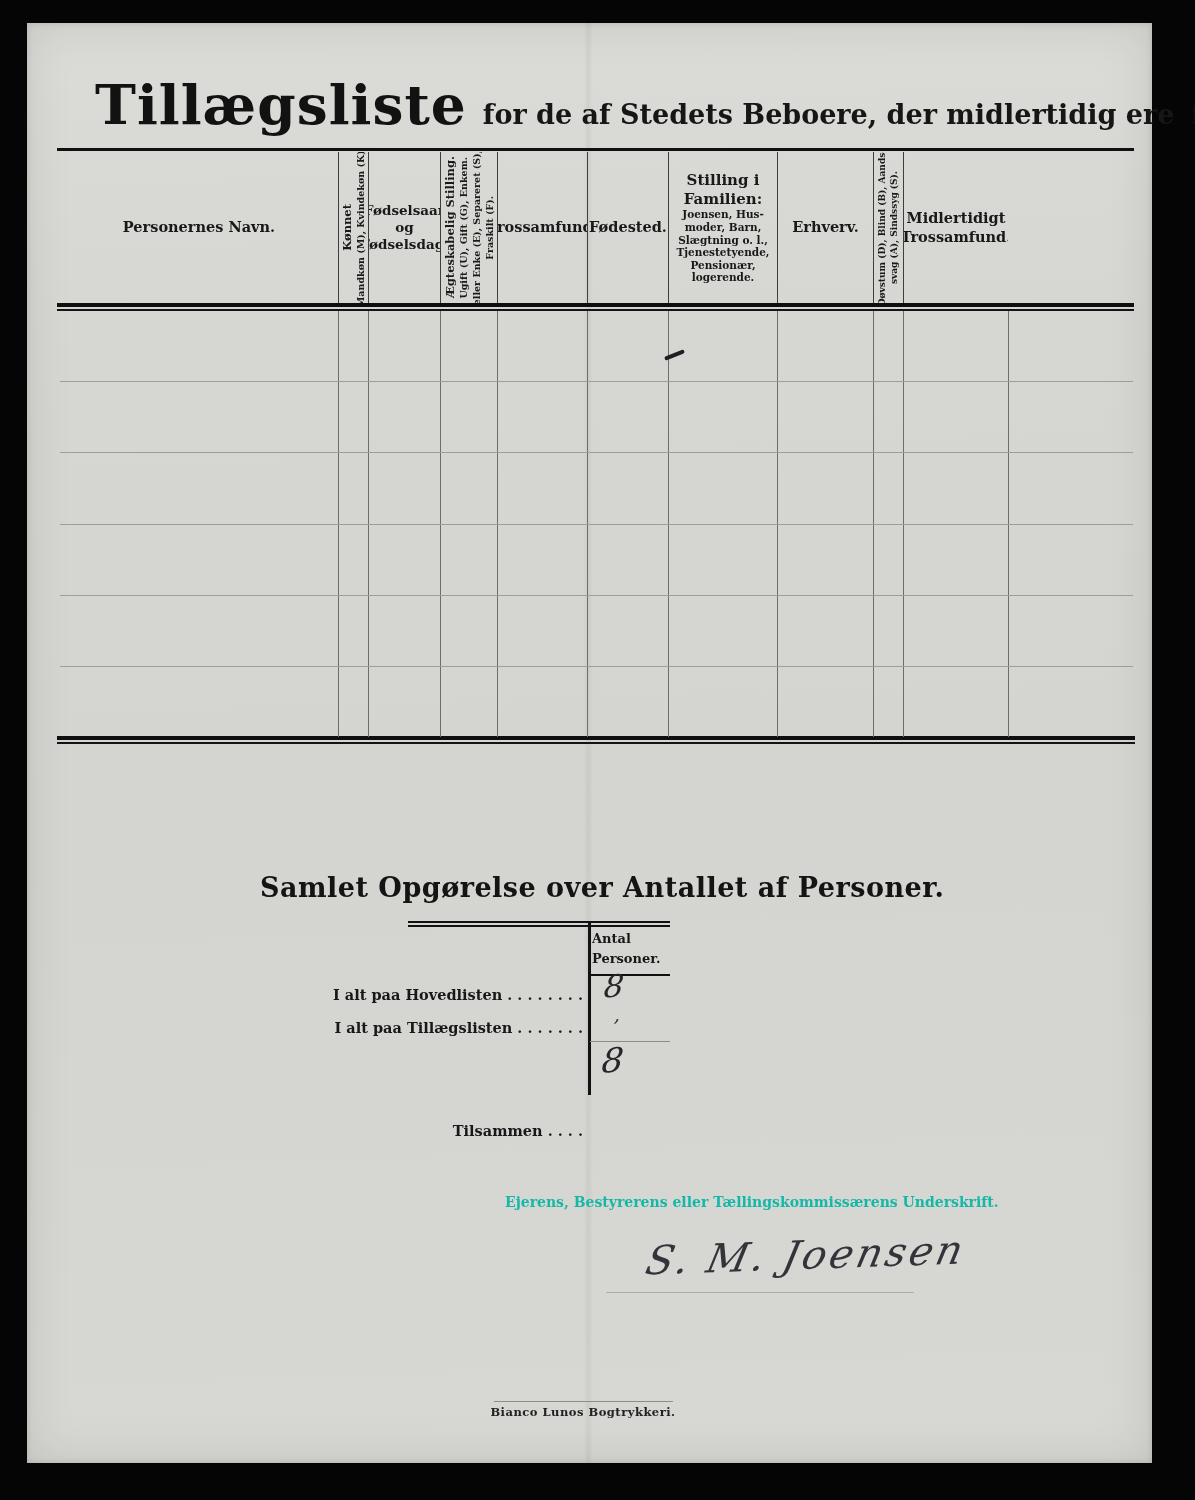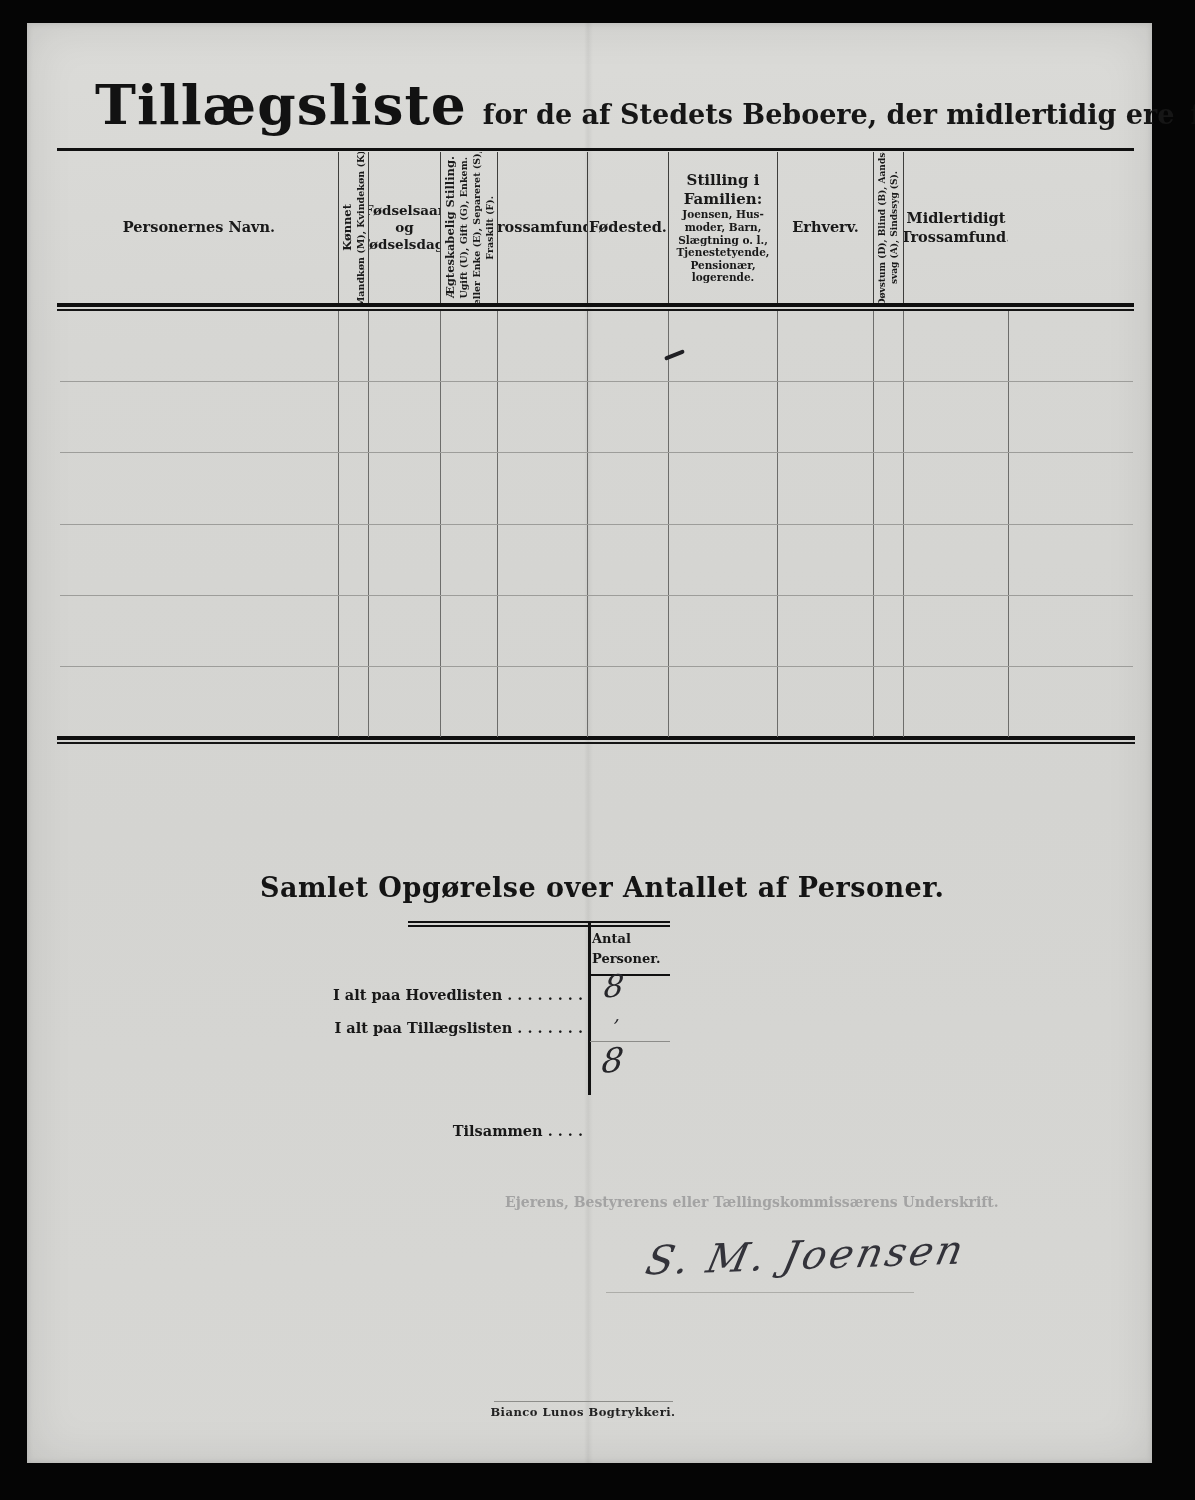--- a/index.html
+++ b/index.html
@@ -78,21 +78,21 @@
   }
   .hand{
     font-style:italic;color:#26262a;
     transform:skewX(-10deg) rotate(-5deg);
     font-family:"DejaVu Serif","Liberation Serif",serif;
   }
   .sum-value{position:absolute;}
   
   .sig-label{
     position:absolute;left:505px;top:1194px;width:470px;text-align:center;
-    font-size:14px;font-weight:bold;color:#a3a3a3;white-space:nowrap;
+    font-size:14px;font-weight:bold;color:#14b8a6;white-space:nowrap;
   }
   .sig-name{
     position:absolute;left:648px;top:1232px;font-size:40px;letter-spacing:3px;
     color:#33333a;white-space:nowrap;
   }
   .sig-rule{position:absolute;left:606px;top:1292px;width:308px;height:1px;background:#adada9;}
   
   .imprint-rule{position:absolute;left:494px;top:1401px;width:179px;height:1px;background:#8d8d8a;}
   .imprint{
     position:absolute;left:433px;top:1405px;width:300px;text-align:center;

